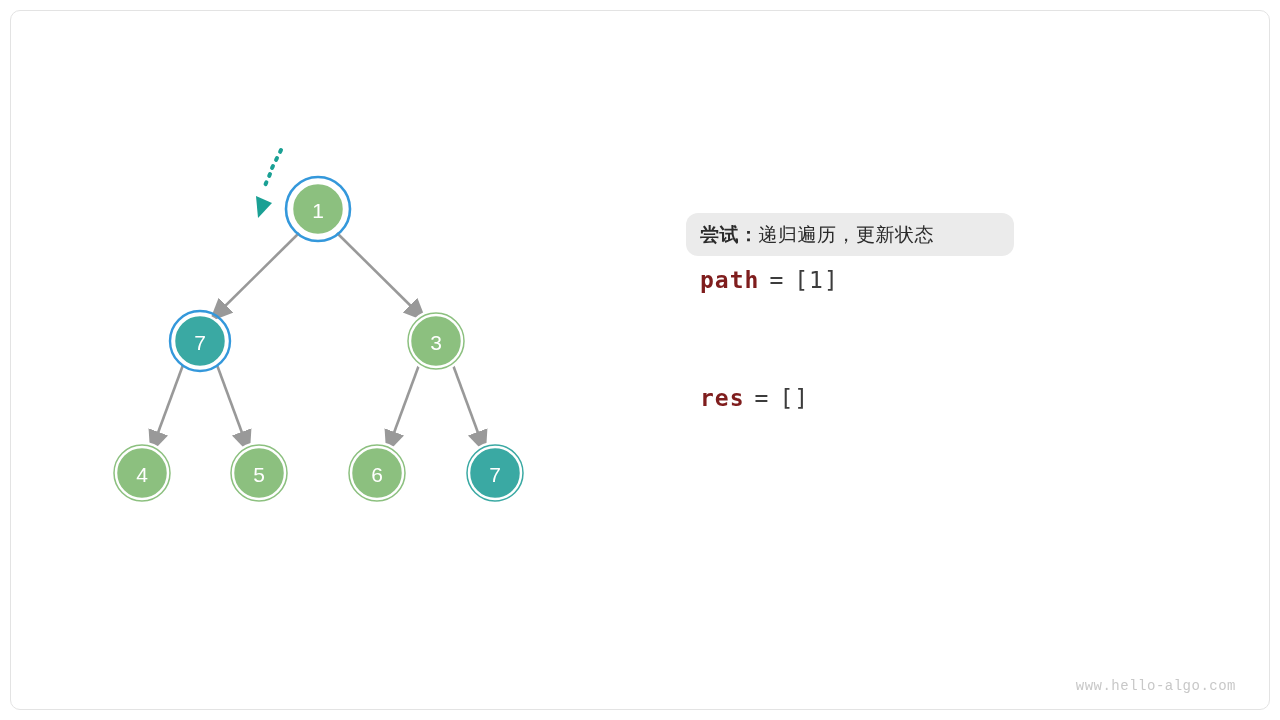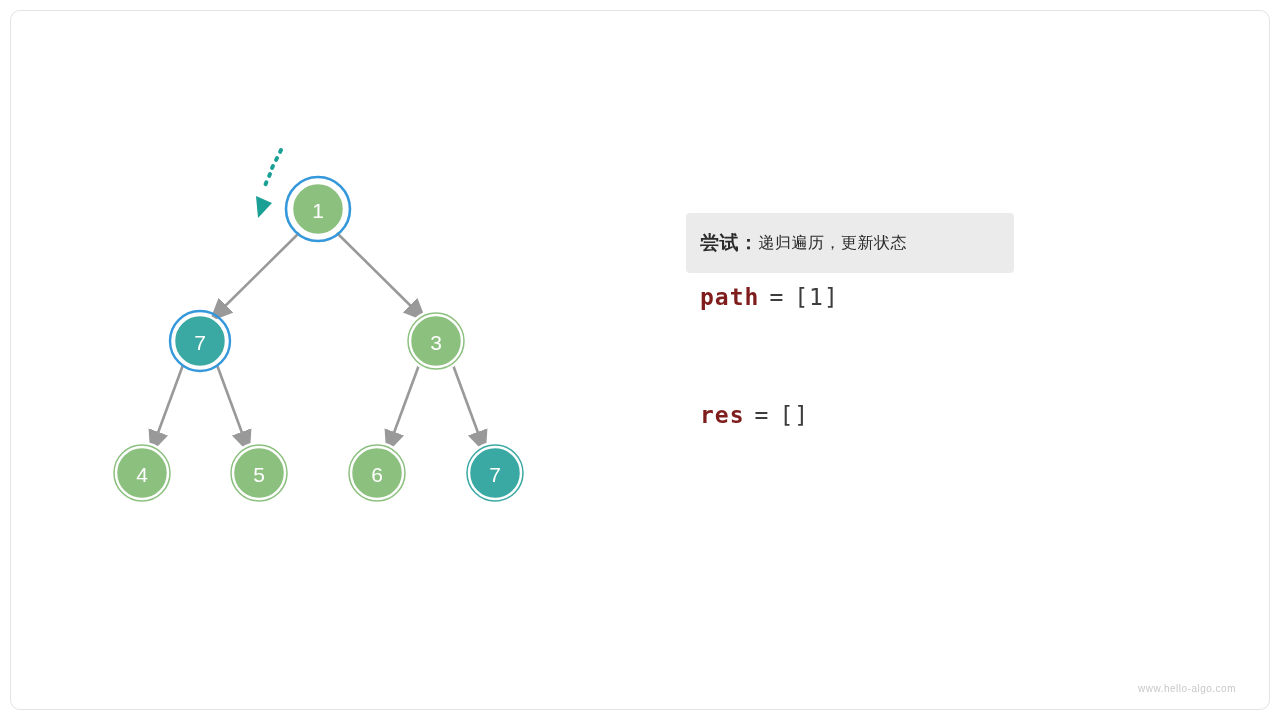--- a/index.html
+++ b/index.html
@@ -45,37 +45,37 @@
     width: 560px;
   }
   .row {
     height: 44px;
     display: flex;
     align-items: center;
     box-sizing: border-box;
   }
   .row-highlight {
     background: #ebebeb;
-    border-radius: 4px;
+    border-radius: 12px;
     padding: 0 14px;
     width: 328px;
-    height: 60px;
+    height: 43px;
   }
   .row-plain {
     padding: 0 14px;
     height: 44px;
   }
   .lbl-bold {
     font-weight: bold;
     font-size: 19px;
     color: #2b2b2b;
     letter-spacing: 0.5px;
   }
   .lbl-normal {
-    font-size: 16px;
+    font-size: 19px;
     color: #2b2b2b;
     letter-spacing: 0.5px;
   }
   .code-row {
     padding: 0 14px;
     height: 48px;
     display: flex;
     align-items: center;
     font-family: "DejaVu Sans Mono", monospace;
     font-size: 23px;
@@ -92,22 +92,22 @@
   .var-val {
     color: #3c3c3c;
   }
   .spacer {
     height: 70px;
   }
   .watermark {
     position: absolute;
     right: 44px;
     bottom: 26px;
-    font-family: Liberation Sans, sans-serif;
-    font-size: 10px;
+    font-family: Liberation Mono, monospace;
+    font-size: 14px;
     color: #c8c8c8;
     letter-spacing: 0.5px;
   }
   text.node-label {
     font-family: "Liberation Sans", sans-serif;
     font-size: 21px;
     fill: #ffffff;
     text-anchor: middle;
     dominant-baseline: central;
   }

